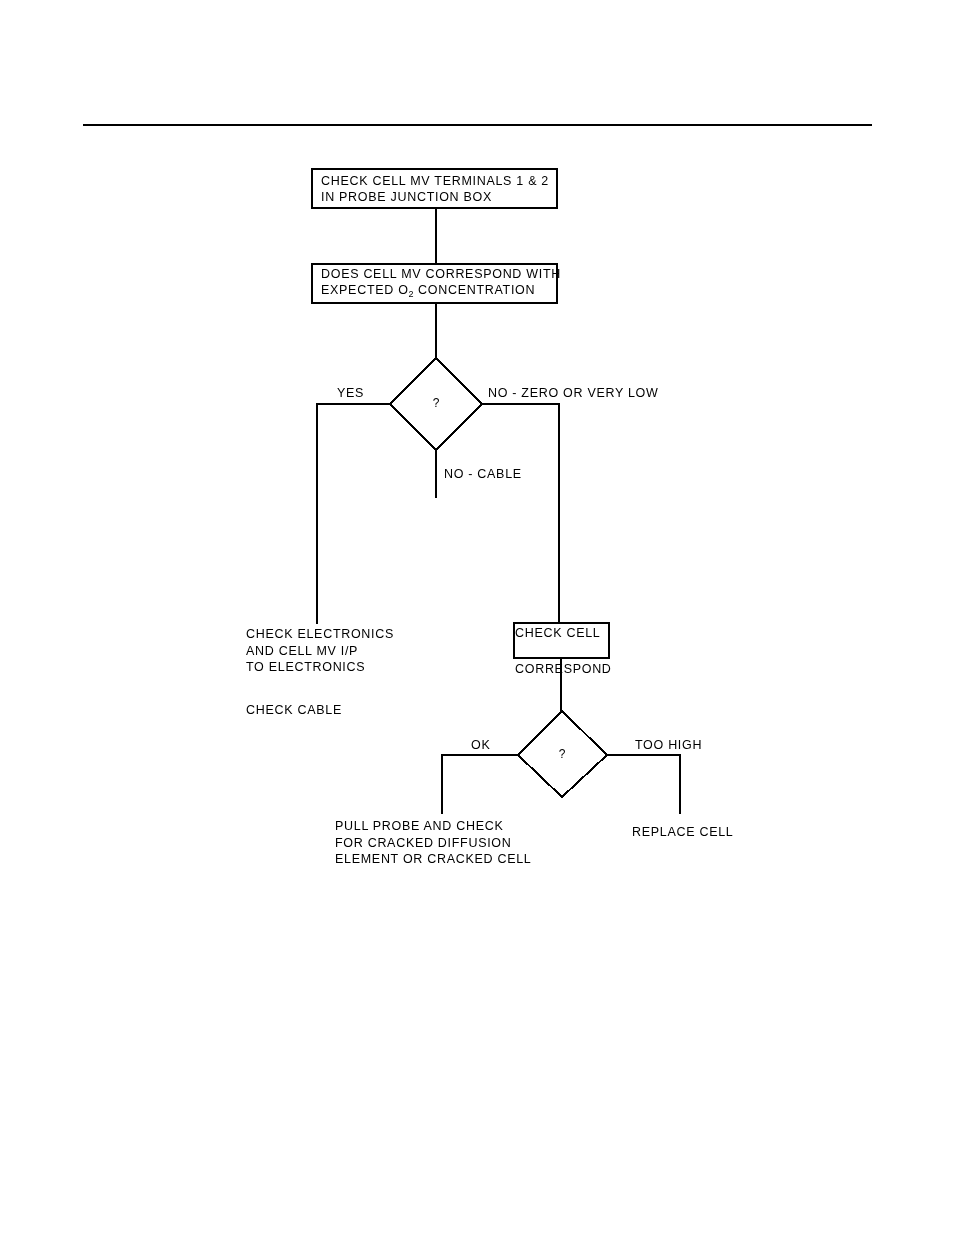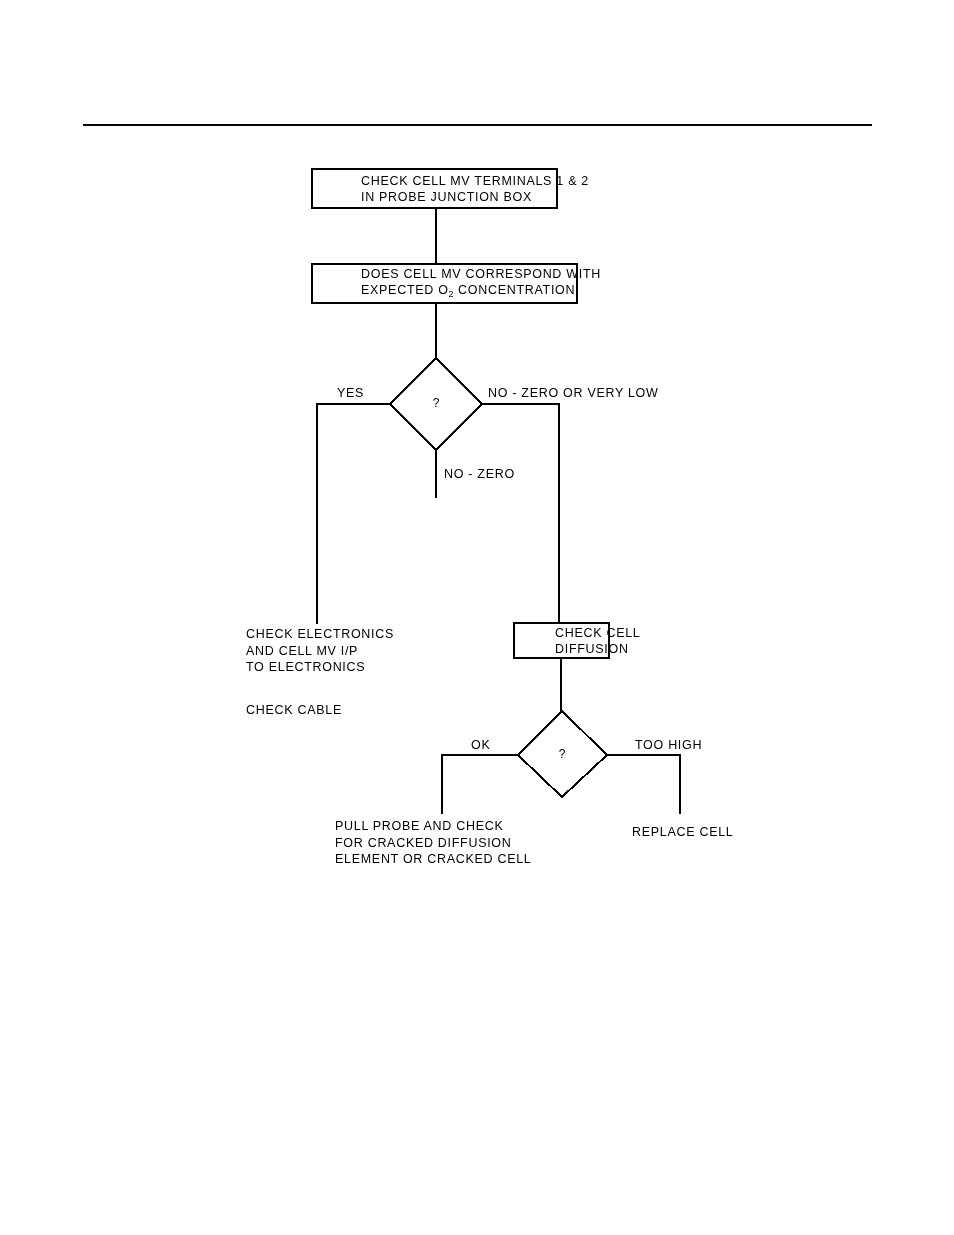--- a/index.html
+++ b/index.html
@@ -39,32 +39,32 @@
     height: 1235px;
   }
   .box {
     position: absolute;
     border: 2px solid #000000;
     background: #ffffff;
     box-sizing: border-box;
     display: flex;
     flex-direction: column;
     justify-content: center;
-    padding-left: 40px;
   }
   .box .line {
     font-size: 12.5px;
     letter-spacing: 0.7px;
     line-height: 16px;
     padding-left: 8px;
     white-space: nowrap;
   }
   .box.centered .line {
-    text-align: right;
+    text-align: left;
     padding-left: 0;
+    margin-top: 20px;
   }
   .lbl {
     position: absolute;
     font-size: 12.5px;
     letter-spacing: 0.7px;
     line-height: 16px;
     white-space: nowrap;
   }
   .txtblock {
     position: absolute;
@@ -119,42 +119,42 @@
 
       <polygon points="562,711 607,755 562,797 518,755" fill="#ffffff" stroke="#000000" stroke-width="2"></polygon>
     </g>
   </svg>
 
   <div class="box" style="left:311px; top:168px; width:247px; height:41px;">
     <div class="line">CHECK CELL MV TERMINALS 1 &amp; 2</div>
     <div class="line">IN PROBE JUNCTION BOX</div>
   </div>
 
-  <div class="box" style="left:311px; top:263px; width:267px; height:41px;">
+  <div class="box" style="left:311px; top:263px; width:247px; height:41px;">
     <div class="line">DOES CELL MV CORRESPOND WITH</div>
     <div class="line"><span>EXPECTED O</span><sub>2</sub><span> CONCENTRATION</span></div>
   </div>
 
   <div class="qmark" style="left:416px; top:396px; width:40px;">?</div>
 
   <div class="lbl" style="left:337px; top:385px;">YES</div>
   <div class="lbl" style="left:488px; top:385px;">NO - ZERO OR VERY LOW</div>
-  <div class="lbl" style="left:444px; top:466px;">NO - ZERO</div>
+  <div class="lbl" style="left:444px; top:466px;">NO - CABLE</div>
 
 
   <div class="txtblock" style="left:246px; top:626px;">
     <div class="line">CHECK ELECTRONICS</div>
     <div class="line">AND CELL MV I/P</div>
     <div class="line">TO ELECTRONICS</div>
     <div class="line" style="margin-top:26px;">CHECK CABLE</div>
   </div>
 
   <div class="box centered" style="left:513px; top:622px; width:97px; height:37px;">
     <div class="line">CHECK CELL</div>
-    <div class="line">DIFFUSION</div>
+    <div class="line">CORRESPOND</div>
   </div>
 
   <div class="qmark" style="left:542px; top:747px; width:40px;">?</div>
 
   <div class="lbl" style="left:471px; top:737px;">OK</div>
   <div class="lbl" style="left:635px; top:737px;">TOO HIGH</div>
 
   <div class="txtblock" style="left:335px; top:818px;">
     <div class="line">PULL PROBE AND CHECK</div>
     <div class="line">FOR CRACKED DIFFUSION</div>

